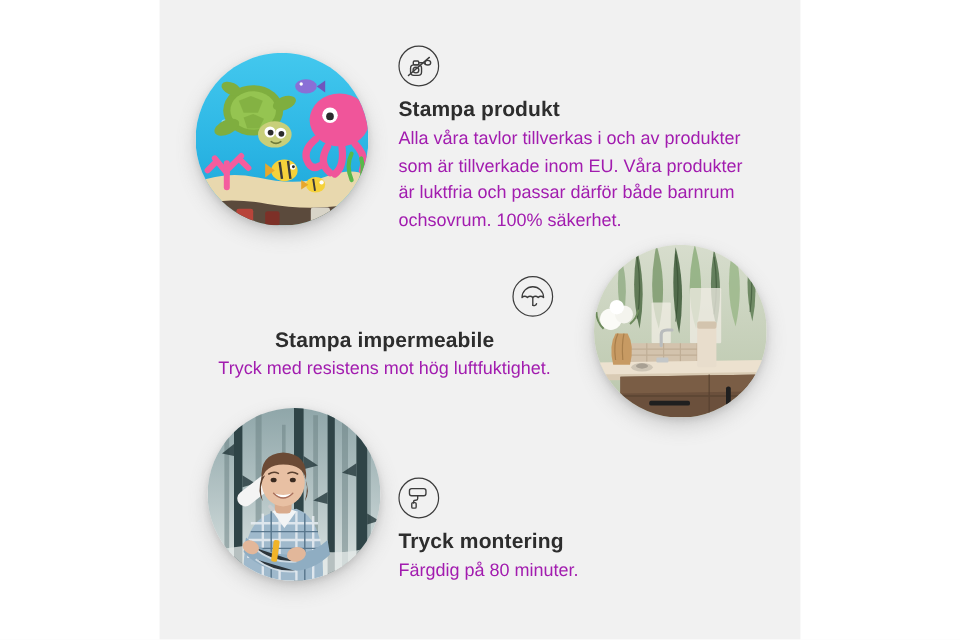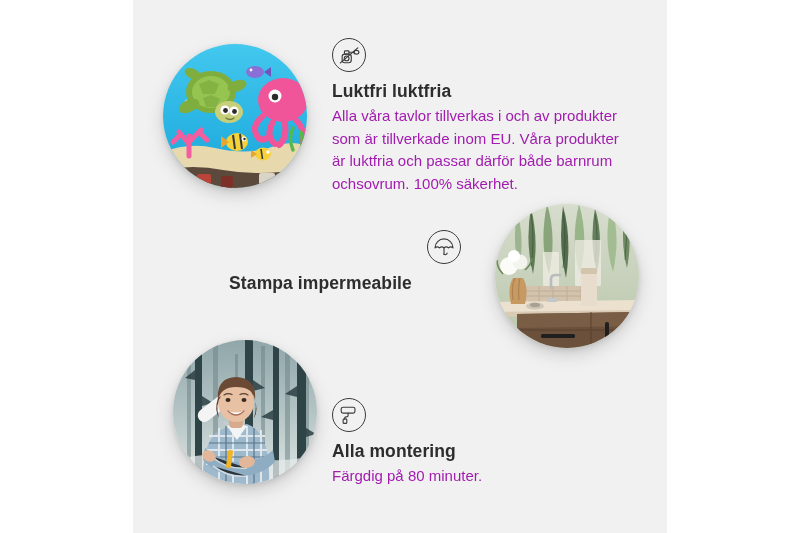--- a/index.html
+++ b/index.html
@@ -200,21 +200,21 @@
     <div class="feature-icon">
       <svg width="22" height="22" viewBox="0 0 24 24" fill="none" stroke="#3c3c3c" stroke-width="1.25" stroke-linecap="round" stroke-linejoin="round">
         <rect x="4.5" y="11" width="10" height="9.5" rx="3"></rect>
         <rect x="7" y="7.5" width="5" height="3.5" rx="1"></rect>
         <path d="M12 9 h4.2 a1.6 1.6 0 0 1 1.6 1.6"></path>
         <ellipse cx="20.2" cy="9" rx="2.6" ry="2.1"></ellipse>
         <circle cx="9.4" cy="15.7" r="2.6"></circle>
         <line x1="2.6" y1="20.6" x2="21.6" y2="4.2" stroke-width="1.35"></line>
       </svg>
     </div>
-    <div class="feature-title">Luktfri luktfria</div>
+    <div class="feature-title">Stampa produkt</div>
     <p class="feature-body">Alla våra tavlor tillverkas i och av produkter som är tillverkade inom EU. Våra produkter är luktfria och passar därför både barnrum ochsovrum. 100% säkerhet.</p>
   </div>
 
   <div class="photo" id="photo-bathroom">
     <svg width="144" height="144" viewBox="0 0 144 144" aria-hidden="true">
       <defs>
         <linearGradient id="wall" x1="0" y1="0" x2="0" y2="1">
           <stop offset="0%" stop-color="#d7ddcd"></stop>
           <stop offset="100%" stop-color="#b9c6ab"></stop>
         </linearGradient>
@@ -288,20 +288,21 @@
 
   <div class="feature" id="feature-waterproof">
     <div class="feature-icon">
       <svg width="22" height="22" viewBox="0 0 24 24" fill="none" stroke="#3c3c3c" stroke-width="1.25" stroke-linecap="round" stroke-linejoin="round">
         <path d="M2.2 13 a9.8 9.8 0 0 1 19.6 0 a3.6 3.6 0 0 0 -4.9 0 a3.6 3.6 0 0 0 -4.9 0 a3.6 3.6 0 0 0 -4.9 0 a3.6 3.6 0 0 0 -4.9 0 Z"></path>
         <line x1="12" y1="13" x2="12" y2="20"></line>
         <path d="M12 20 a2.2 2.2 0 0 0 3.4 -1.3"></path>
       </svg>
     </div>
     <div class="feature-title">Stampa impermeabile</div>
+    <p class="feature-body">Tryck med resistens mot hög luftfuktighet.</p>
   </div>
 
   <div class="photo" id="photo-forest">
     <svg width="144" height="144" viewBox="0 0 144 144" aria-hidden="true">
       <defs>
         <linearGradient id="mist" x1="0" y1="0" x2="0" y2="1">
           <stop offset="0%" stop-color="#8fa6a9"></stop>
           <stop offset="55%" stop-color="#b8c7c8"></stop>
           <stop offset="100%" stop-color="#dfe6e4"></stop>
         </linearGradient>
@@ -391,17 +392,17 @@
   </div>
 
   <div class="feature" id="feature-mounting">
     <div class="feature-icon">
       <svg width="22" height="22" viewBox="0 0 24 24" fill="none" stroke="#3c3c3c" stroke-width="1.25" stroke-linecap="round" stroke-linejoin="round">
         <rect x="3.5" y="3.5" width="15" height="6.5" rx="2"></rect>
         <path d="M11 10 v2.5 a1.6 1.6 0 0 1 -1.6 1.6 h-0.6 a1.6 1.6 0 0 0 -1.6 1.6 v0.8"></path>
         <rect x="5.6" y="16.2" width="4" height="5" rx="1.1"></rect>
       </svg>
     </div>
-    <div class="feature-title">Alla montering</div>
+    <div class="feature-title">Tryck montering</div>
     <p class="feature-body">Färgdig på 80 minuter.</p>
   </div>
 
 </div>
 
 </body></html>

